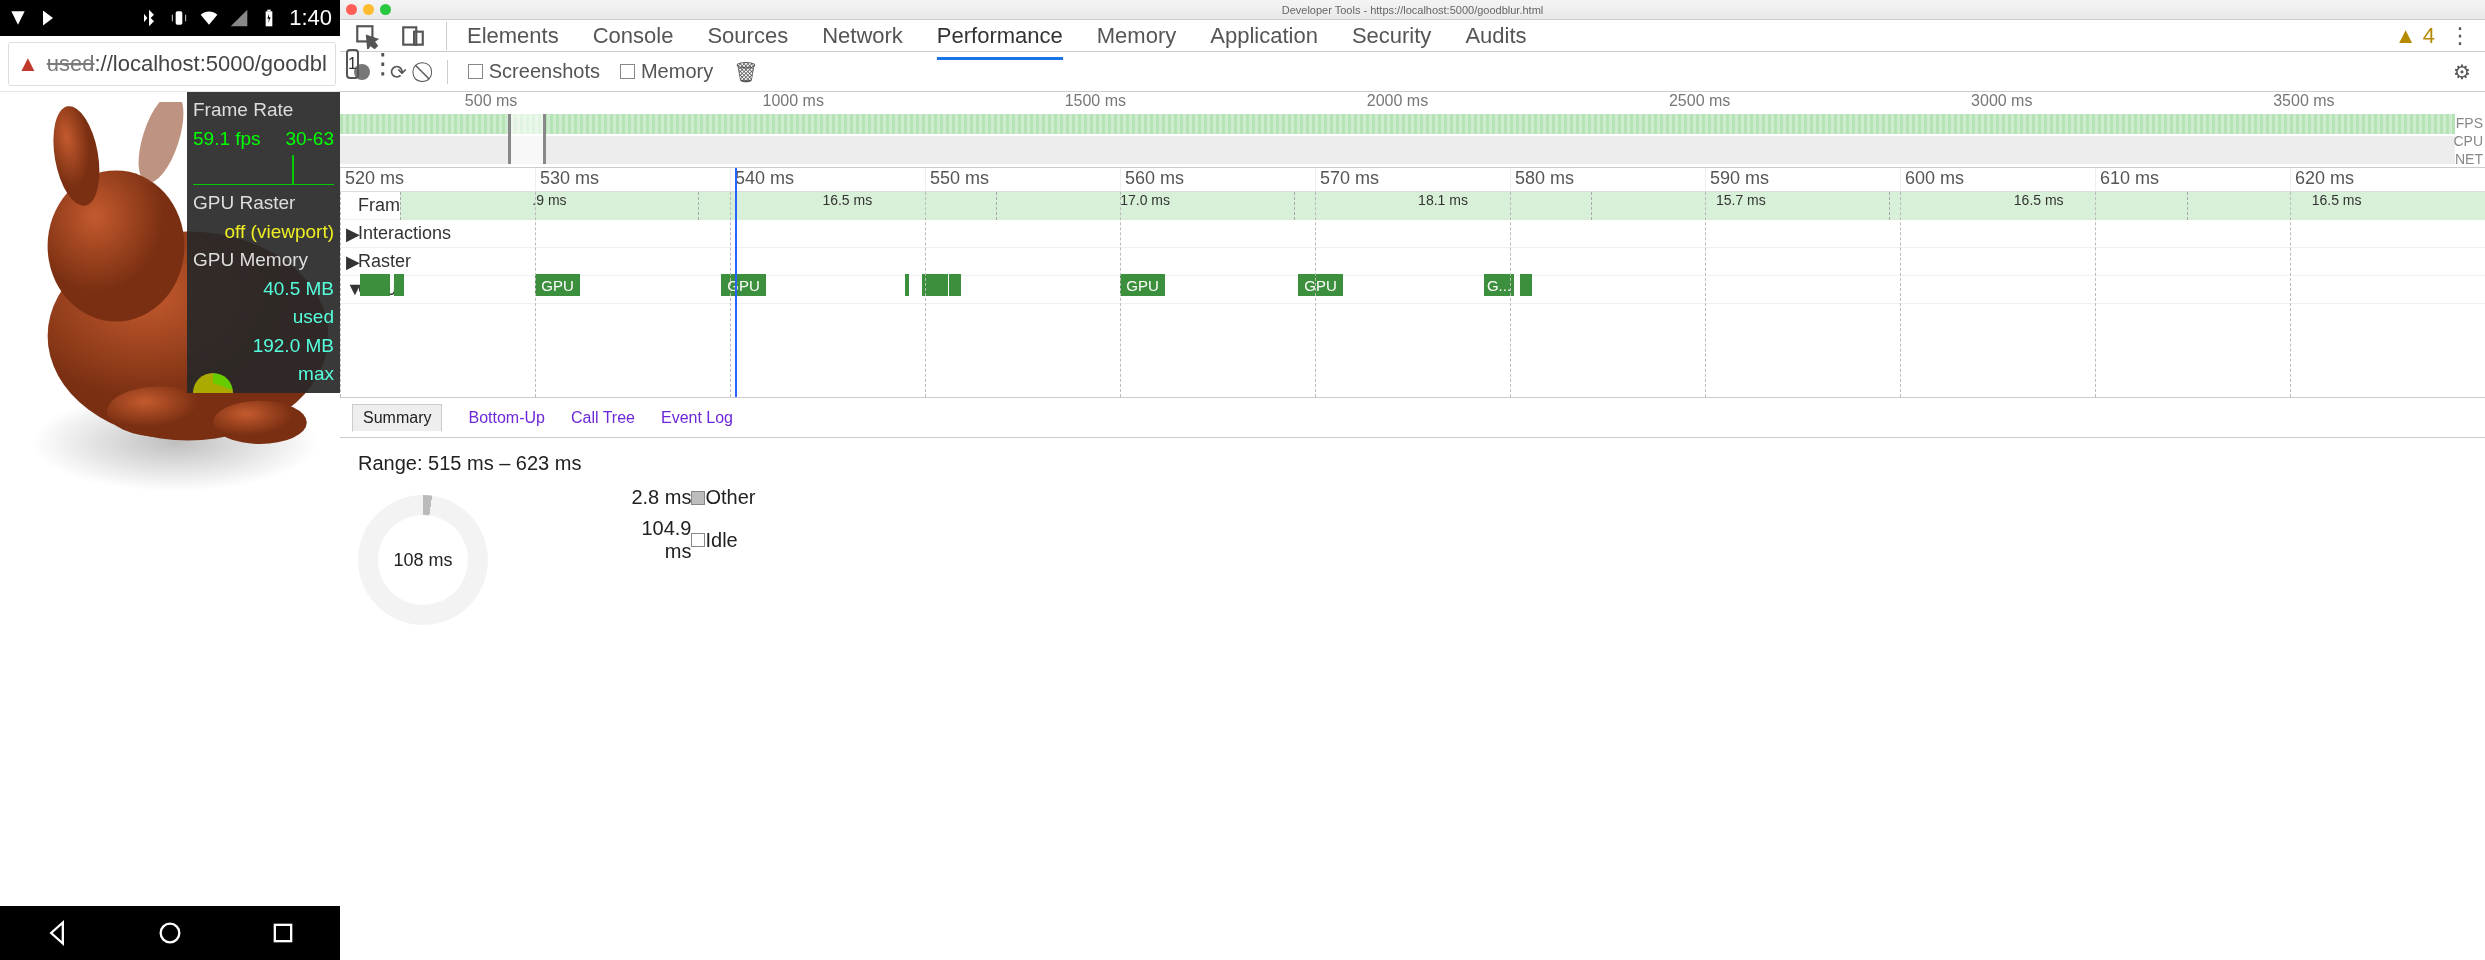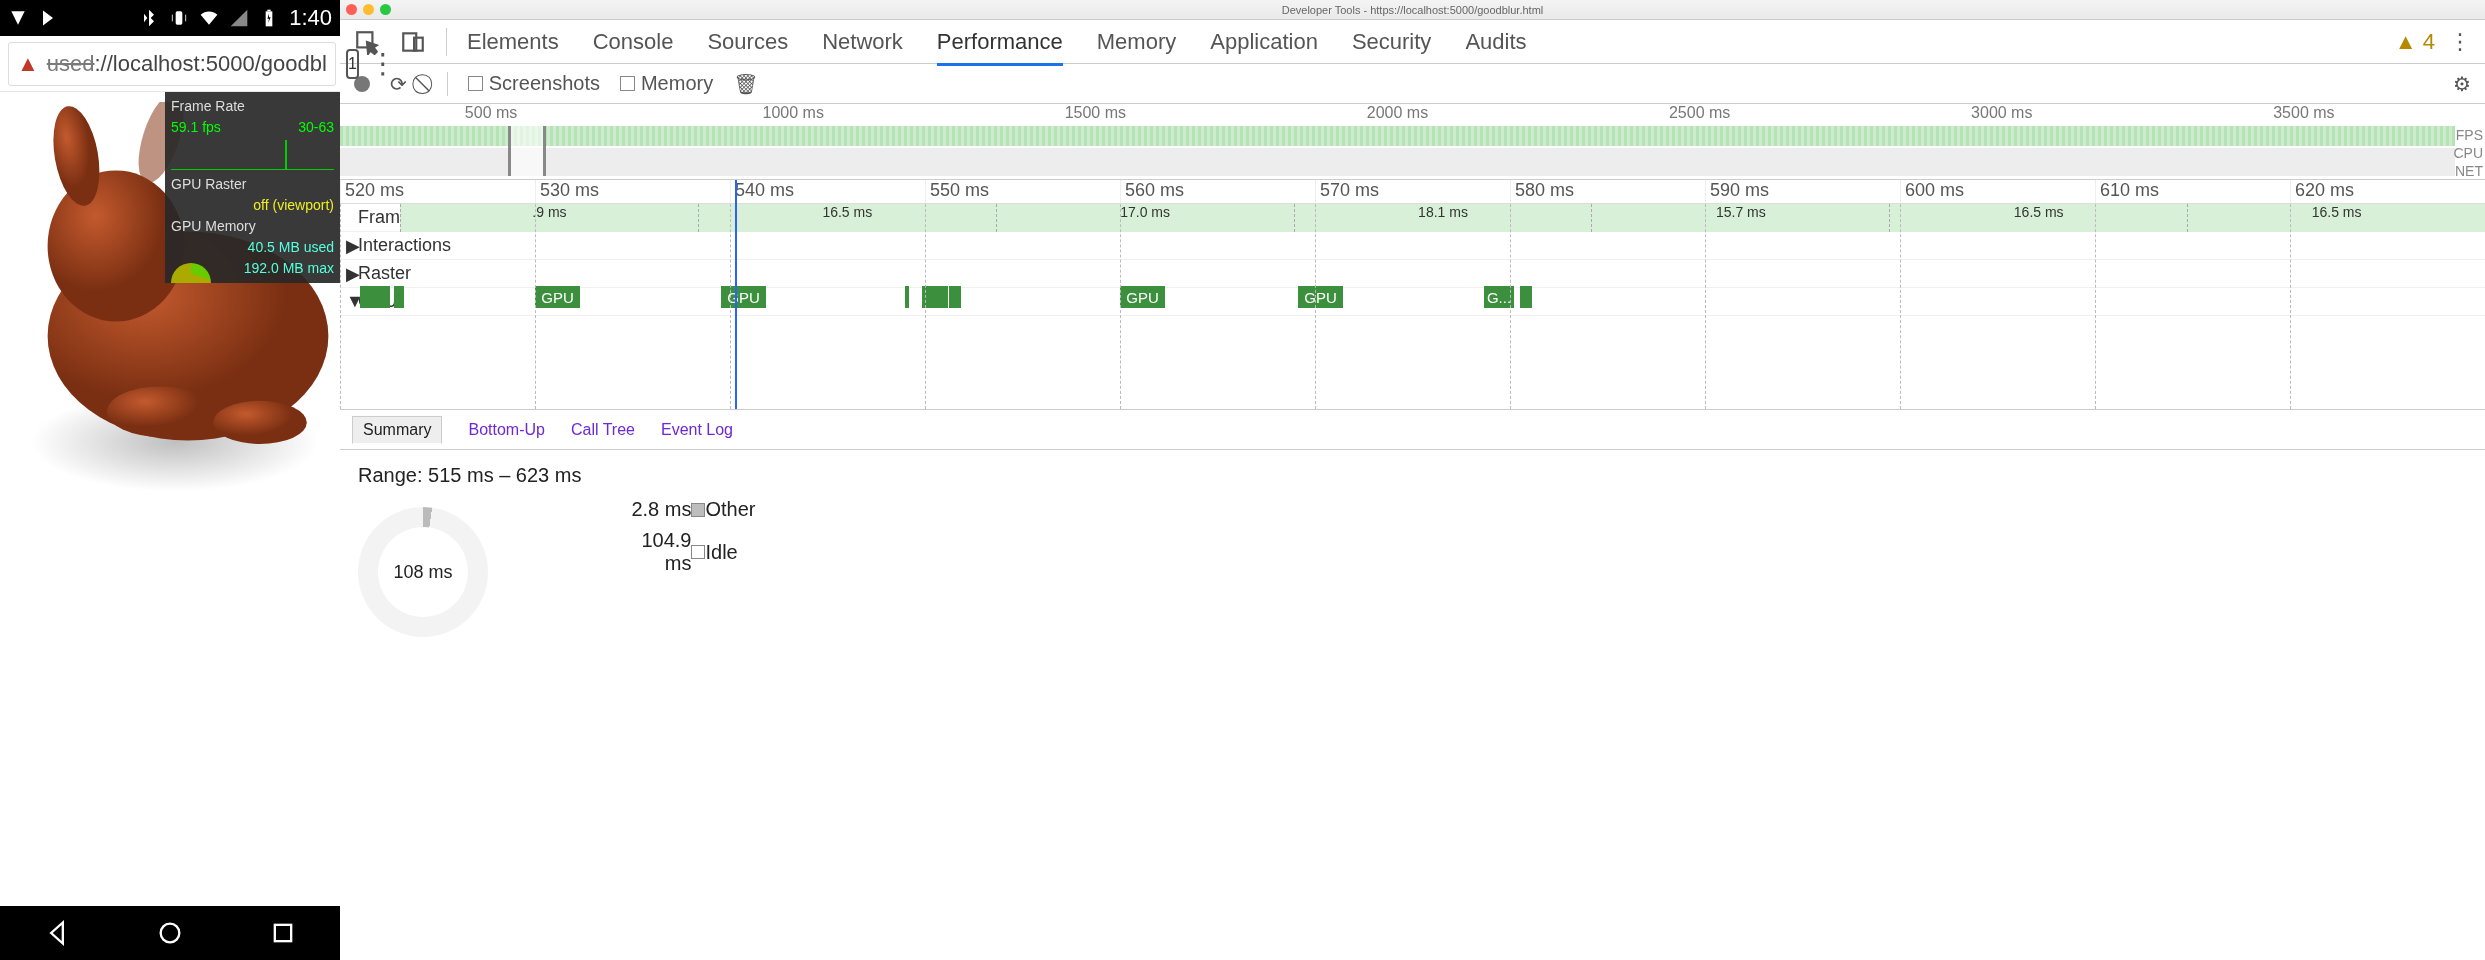--- a/index.html
+++ b/index.html
@@ -14,41 +14,41 @@
   .urlbar { height:56px; display:flex; align-items:center; padding:6px 8px; gap:10px; border-bottom:1px solid #e5e5e5; background:#fff;}
   .urlbox { flex:1; height:44px; border:1px solid #ddd; border-radius:3px; display:flex; align-items:center; padding:0 8px; gap:8px; font-size:22px; color:#444;}
   .urlbox .warn { color:#c0392b; }
   .urlbox .struck { text-decoration: line-through; color:#7a7a7a; }
   .tabcount { width:30px; height:30px; border:2px solid #555; border-radius:4px; display:flex; align-items:center; justify-content:center; font-size:16px; color:#333;}
   .menu3 { font-size:28px; color:#555; width:24px; text-align:center; }
   .viewport { flex:1; position:relative; background:#fff; }
   .bunny { position:absolute; left:-10px; top:10px; width:360px; height:360px; }
   .shadow { position:absolute; left:30px; top:300px; width:290px; height:100px; background:radial-gradient(ellipse at center, rgba(0,0,0,.25), rgba(0,0,0,0) 70%); }
 
-  .overlay { position:absolute; top:0; right:0; width:175px; background:rgba(40,40,40,.92); color:#cfe; font-size:14px; padding:4px 6px; font-family:Menlo,monospace; line-height:1.5;}
+  .overlay { position:absolute; top:0; right:0; width:153px; background:rgba(40,40,40,.92); color:#cfe; font-size:19px; padding:4px 6px; font-family:Menlo,monospace; line-height:1.5;}
   .overlay .hdr { color:#ddd; }
   .overlay .g { color:#0f0; }
   .overlay .y { color:#ee2; }
   .overlay .c { color:#5fd; text-align:right; display:block;}
   .overlay .spark { width:100%; height:30px; border-bottom:1px solid #0c0; position:relative; margin:2px 0 4px;}
   .overlay .spark::after{content:"";position:absolute;left:70%;top:0;width:2px;height:100%;background:#0c0;}
   .overlay .pie{width:40px;height:20px;border-radius:40px 40px 0 0;background:conic-gradient(#6c0 0 110deg,#aa0 110deg 180deg);transform:translateY(4px);} 
 
   .navbar { background:#000; height:54px; display:flex; align-items:center; justify-content:space-around; }
   .navbar .n{width:28px;height:28px;}
 
   
   .devtools { flex:1; display:flex; flex-direction:column; background:#fff; }
   .titlebar { height:20px; background:linear-gradient(#f4f4f4,#e9e9e9); border-bottom:1px solid #ccc; display:flex; align-items:center; font-size:11px; color:#666; position:relative;}
   .trafficlights{position:absolute;left:6px;display:flex;gap:6px;}
   .tl{width:11px;height:11px;border-radius:50%;}
   .tl.r{background:#ff5f57}.tl.y{background:#febc2e}.tl.g{background:#28c840}
   .titlebar .titletext{margin:0 auto;}
 
-  .toolbar1 { height:44px; border-bottom:1px solid #ccc; display:flex; align-items:center; padding:0 14px; gap:20px; font-size:22px; color:#555;}
+  .toolbar1 { height:32px; border-bottom:1px solid #ccc; display:flex; align-items:center; padding:0 14px; gap:20px; font-size:22px; color:#555;}
   .toolbar1 .ticon{width:26px;height:26px;display:flex;align-items:center;justify-content:center;}
   .toolbar1 .sep{width:1px;height:28px;background:#ccc;}
   .tabs1 { display:flex; gap:34px; flex:1; }
   .tabs1 .tab{cursor:pointer;color:#555;}
   .tabs1 .tab.active{color:#1a73e8;border-bottom:3px solid #1a73e8;padding-bottom:8px;margin-bottom:-11px;font-weight:500;color:#333;}
   .rightstatus{display:flex;align-items:center;gap:14px;}
   .warnchip{color:#b58900;}
 
   .toolbar2{height:40px;border-bottom:1px solid #ccc;display:flex;align-items:center;padding:0 14px;gap:20px;font-size:20px;color:#555;}
   .cbwrap{display:flex;align-items:center;gap:6px;}

